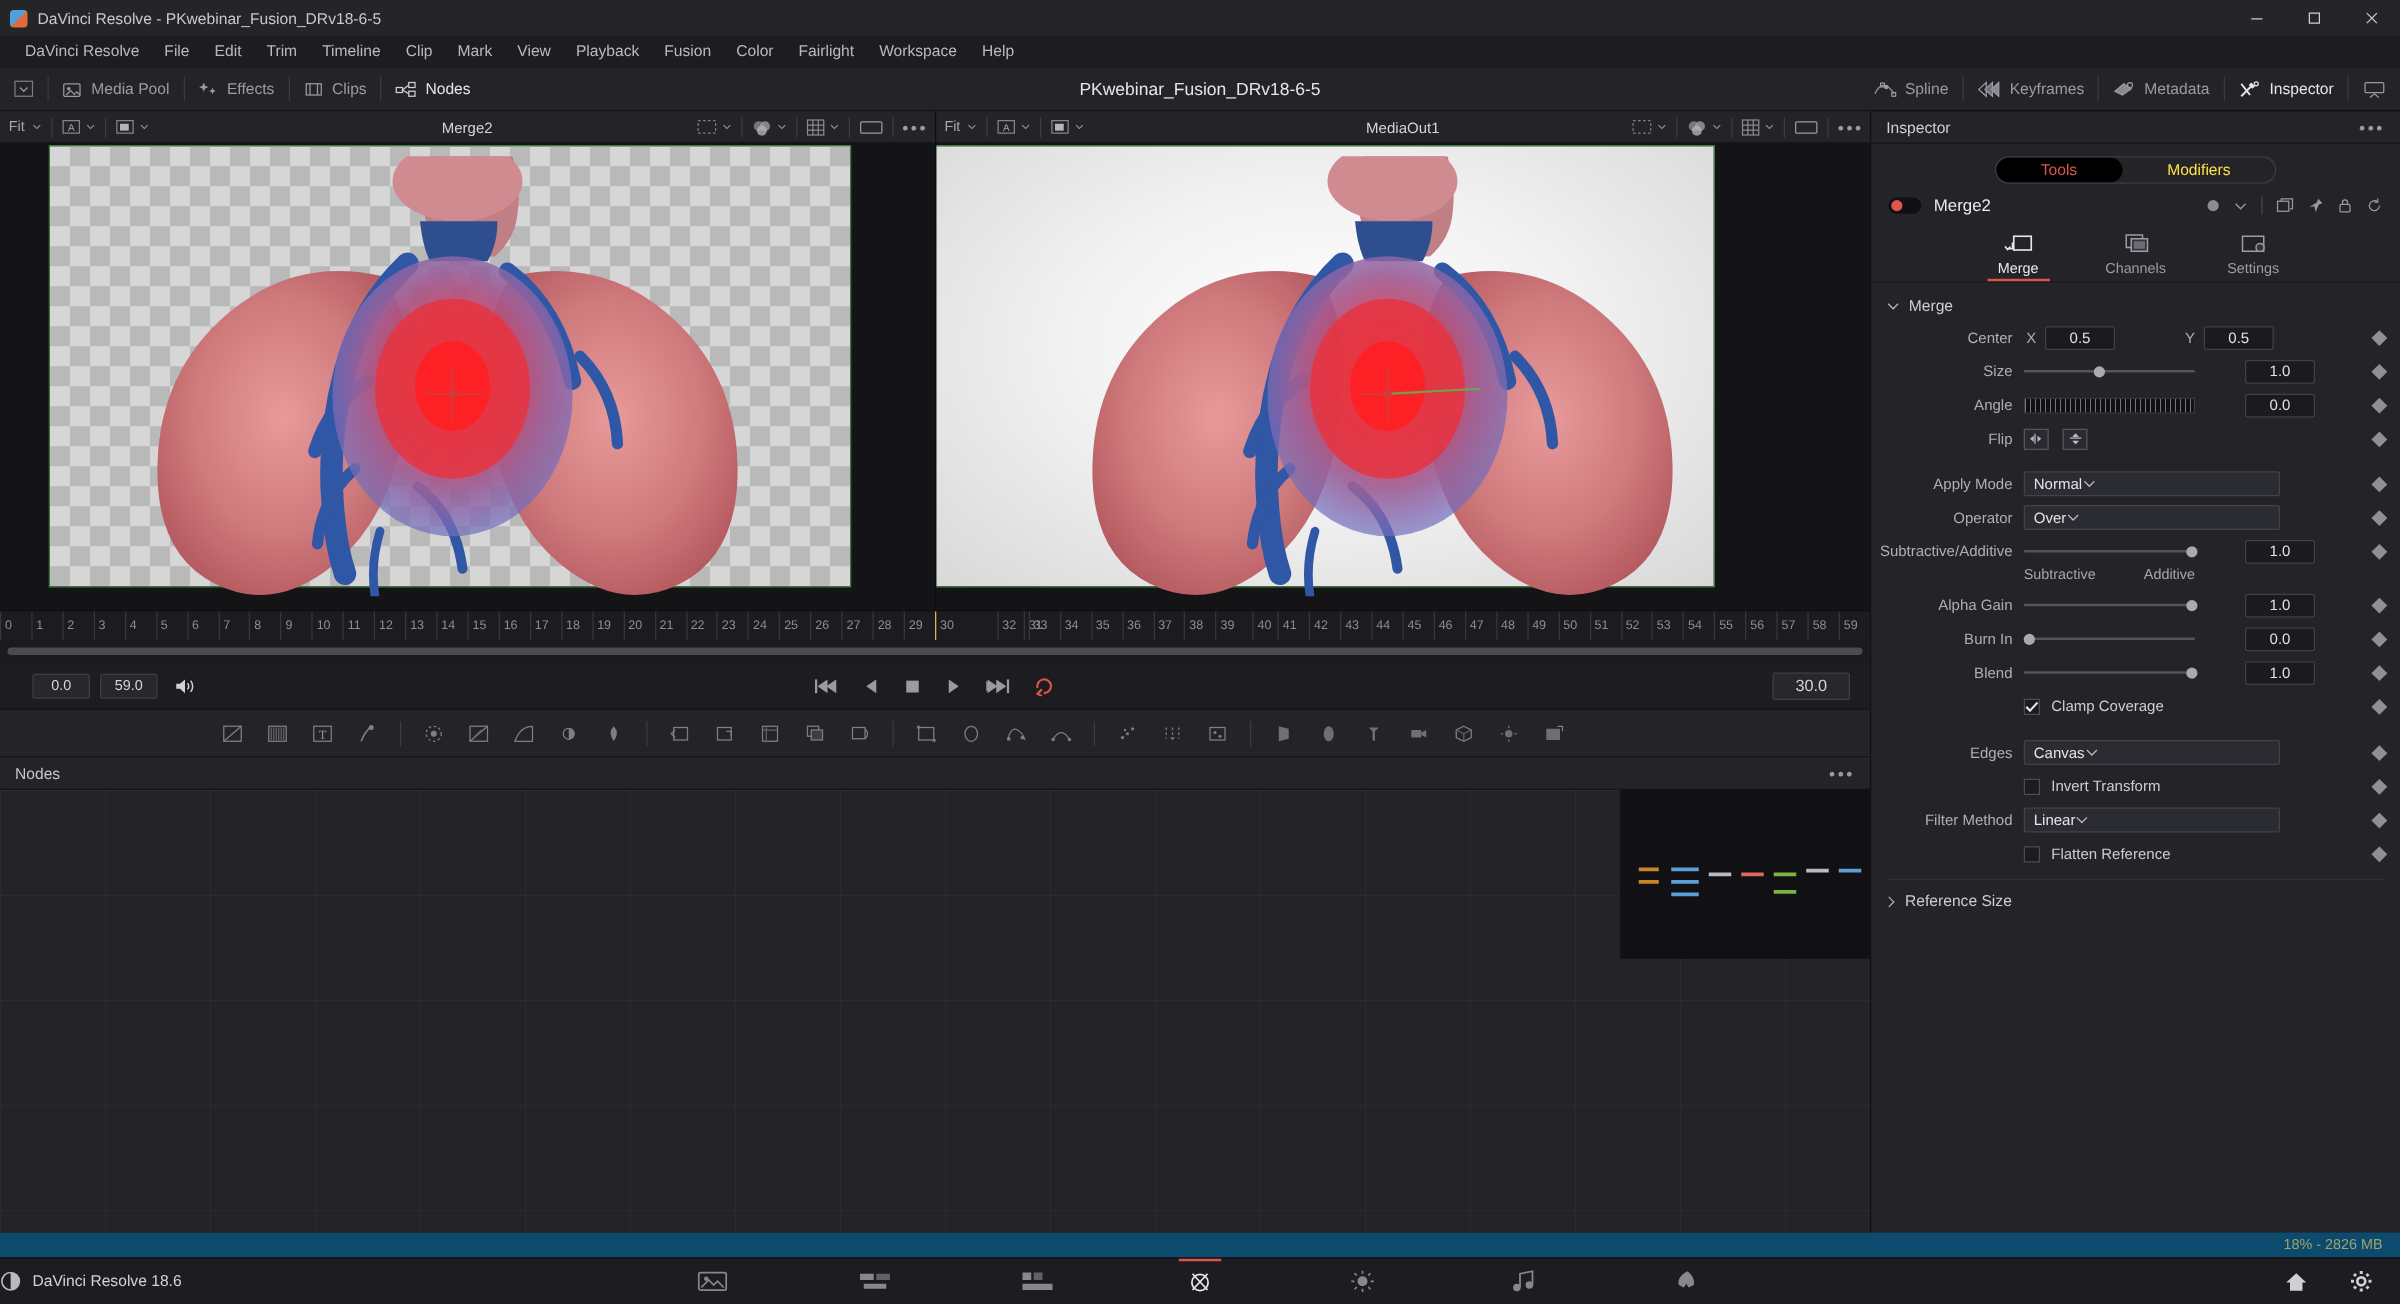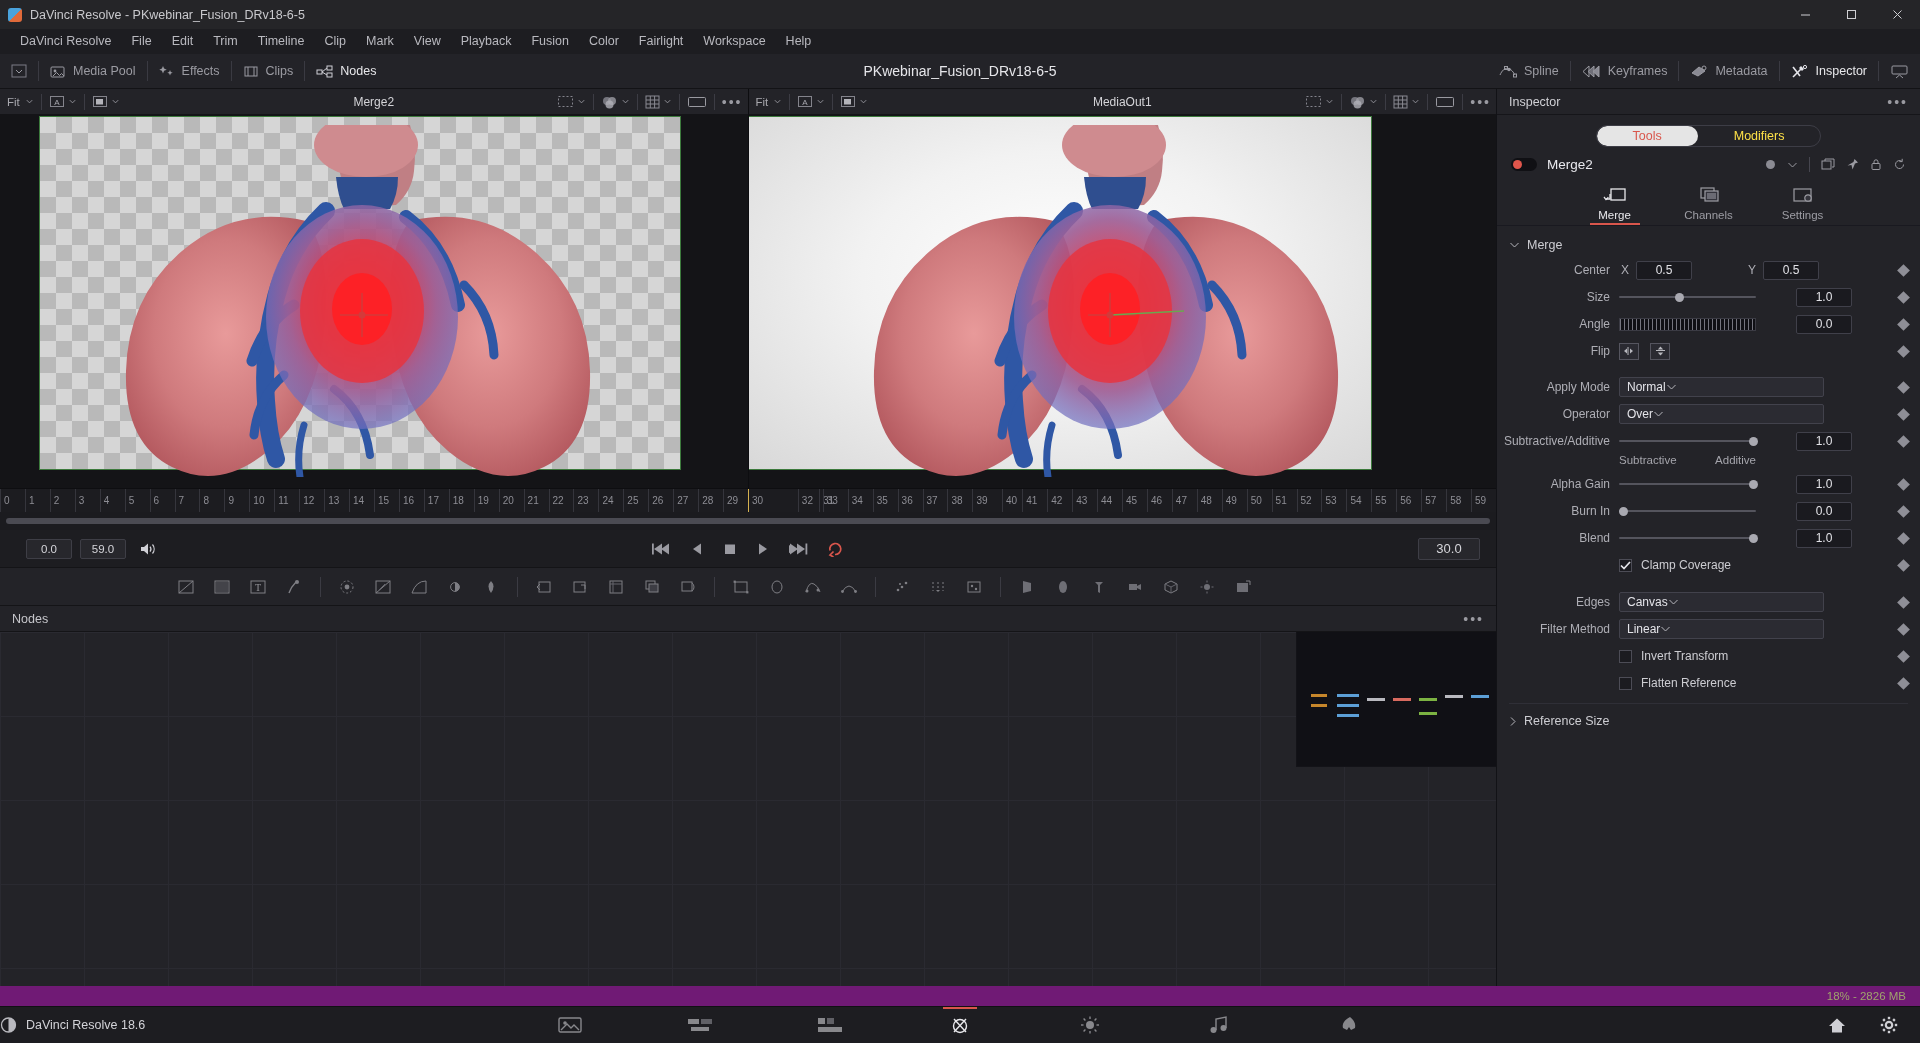--- a/index.html
+++ b/index.html
@@ -123,21 +123,21 @@
     background:#101015; border-left:1px solid #131318; border-bottom:1px solid #131318; }
 
   
   .inspector { flex:0 0 424px; background:#232328; display:flex; flex-direction:column;
     border-left:1px solid #121216; }
   .insp-hdr { height:26px; display:flex; align-items:center; justify-content:space-between;
     padding:0 12px; font-size:12.5px; color:#d0d0d5; border-bottom:1px solid #151519; flex:0 0 26px;}
   .tabsel { display:flex; justify-content:center; padding:10px 0 6px; }
   .tabsel .pillbar { display:flex; border:1px solid #3d3d46; border-radius:13px; overflow:hidden; }
   .tabsel .tab { padding:3px 36px; font-size:12.5px; color:#fde047; }
-  .tabsel .tab.on { background:#e5e5e5; color:#d9564c; border-radius:13px; }
+  .tabsel .tab.on { background:#000000; color:#d9564c; border-radius:13px; }
   .nodehdr { display:flex; align-items:center; gap:10px; padding:4px 14px 10px 14px; }
   .toggle { width:26px; height:13px; border-radius:7px; background:#101014;
     display:flex; align-items:center; padding:0 2px; }
   .toggle i { width:9px; height:9px; border-radius:50%; background:#e0564c; }
   .nodehdr .nm { font-size:13.5px; color:#e9e9ee; flex:1; }
   .hdr-icons { display:flex; align-items:center; gap:11px; color:#9a9aa1; }
   .modetabs { display:flex; justify-content:center; gap:16px; border-bottom:1px solid #191920; }
   .mtab { width:78px; display:flex; flex-direction:column; align-items:center; gap:5px;
     padding:5px 0 4px; font-size:11.5px; color:#9d9da4; position:relative; }
   .mtab.on { color:#e8e8ec; }
@@ -157,21 +157,21 @@
   .select { background:#2b2b32; border:1px solid #42424c; border-radius:2px; height:20px;
     display:flex; align-items:center; padding:0 7px;
     font-size:12px; color:#e4e4e9; }
   .cbox { width:13px; height:13px; border:1px solid #4c4c56; background:#1b1b20;
     display:flex; align-items:center; justify-content:center; }
   .flipbtn { width:20px; height:17px; border:1px solid #55555f; background:#2a2a31;
     display:flex; align-items:center; justify-content:center; }
   .hr { height:1px; background:#2f2f37; margin:10px 12px 6px; }
 
   
-  .statusbar { height:20px; background:#701a75; display:flex; align-items:center;
+  .statusbar { height:20px; background:#0c4a6e; display:flex; align-items:center;
     justify-content:flex-end; padding-right:14px; font-size:11.5px; color:#9fa36d;
     flex:0 0 20px; }
   .pagenav { height:37px; background:#1d1d21; display:flex; align-items:center;
     flex:0 0 37px; position:relative; border-top:1px solid #111114; }
   .pn-left { display:flex; align-items:center; gap:9px; padding-left:0; font-size:12.5px; color:#d3d3d8; }
   .pn-center { position:absolute; left:0; right:0; display:flex; justify-content:center; gap:84px; }
   .pgicon { width:46px; height:37px; display:flex; align-items:center; justify-content:center;
     opacity:.6; position:relative; }
   .pgicon.on { opacity:1; }
   .pgicon.on:after { content:""; position:absolute; top:0; left:6px; right:6px; height:2px; background:#d9564c; }
@@ -1169,34 +1169,34 @@
           <div class="select" style="width:205px">
             <span>Canvas</span>
             <svg width="11" height="8" viewBox="0 0 11 8">
                 <path d="M1.5 2 L5.5 6 L9.5 2" fill="none" stroke="#b6b6bc"></path>
               </svg>
           </div>
           <div class="kf"></div>
         </div>
 
         <div class="row">
+          <div class="rlabel"></div>
+          <div class="cbox"></div>
+          <div style="font-size:12px;color:#cdcdd2;margin-left:9px">Invert Transform</div>
+          <div class="kf"></div>
+        </div>
+
+        <div class="row">
           <div class="rlabel">Filter Method</div>
           <div class="select" style="width:205px">
             <span>Linear</span>
             <svg width="11" height="8" viewBox="0 0 11 8">
                 <path d="M1.5 2 L5.5 6 L9.5 2" fill="none" stroke="#b6b6bc"></path>
               </svg>
           </div>
-          <div class="kf"></div>
-        </div>
-
-        <div class="row">
-          <div class="rlabel"></div>
-          <div class="cbox"></div>
-          <div style="font-size:12px;color:#cdcdd2;margin-left:9px">Invert Transform</div>
           <div class="kf"></div>
         </div>
 
         <div class="row">
           <div class="rlabel"></div>
           <div class="cbox"></div>
           <div style="font-size:12px;color:#cdcdd2;margin-left:9px">Flatten Reference</div>
           <div class="kf"></div>
         </div>
 

